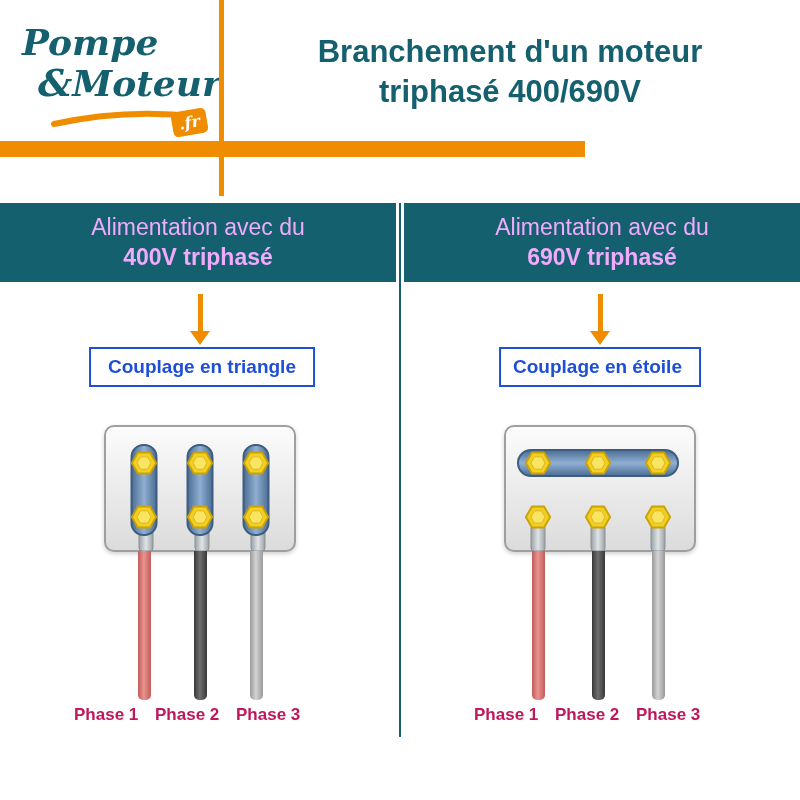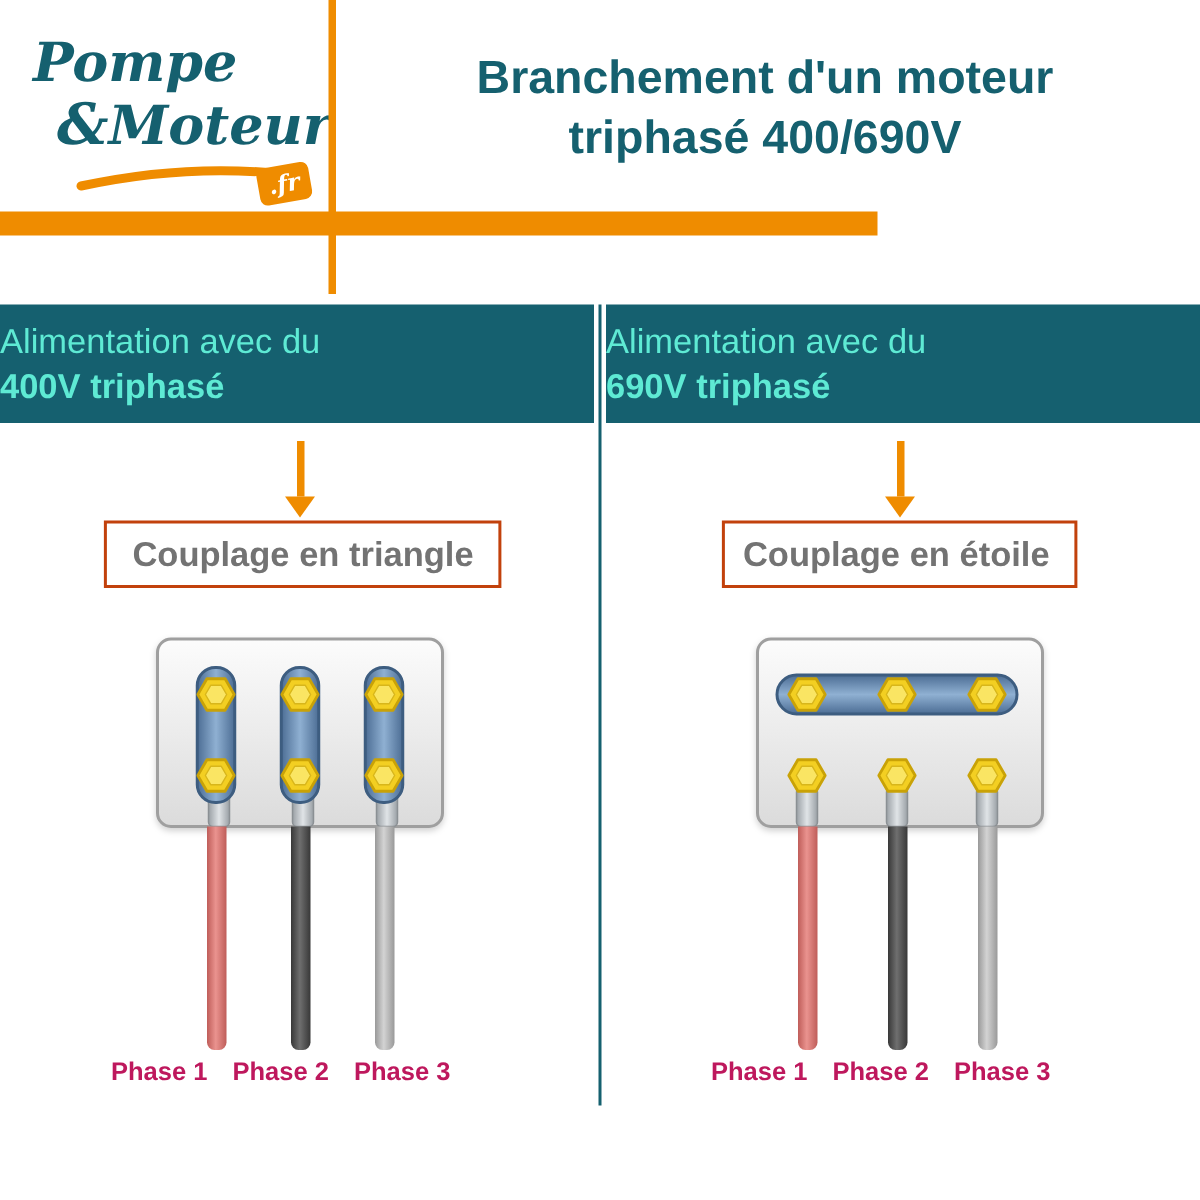--- a/index.html
+++ b/index.html
@@ -12,36 +12,36 @@
   .logo-pompe { font-family:"DejaVu Serif", serif; font-style:italic; font-weight:700; font-size:36px; line-height:1; }
   .logo-row2 { font-family:"DejaVu Serif", serif; font-style:italic; font-weight:700; font-size:36px; line-height:1; margin:4px 2px 0 16px; }
   .logo-amp { font-size:38px; }
   .logo-swoosh { position:absolute; left:26px; top:84px; }
   .logo-fr { position:absolute; left:150px; top:86px; background:#ef8c00; color:#fff; font-family:"DejaVu Serif", serif; font-style:italic; font-weight:700; font-size:16px; padding:3px 7px; border-radius:5px; transform:rotate(-10deg); }
   .v-divider { position:absolute; left:219px; top:0; width:5px; height:196px; background:#ef8c00; }
   .title { position:absolute; left:228px; top:32px; width:564px; text-align:center; color:#15606f; font-size:31px; font-weight:700; line-height:1.3; }
   .orange-bar { position:absolute; left:0; top:141px; width:585px; height:16px; background:#ef8c00; }
 
   
-  .col-header { position:absolute; top:203px; width:396px; height:79px; background:#15606f; color:#5eead4; display:flex; flex-direction:column; justify-content:center; gap:3px; }
+  .col-header { position:absolute; top:203px; width:396px; height:79px; background:#15606f; color:#f0abfc; text-align:center; display:flex; flex-direction:column; justify-content:center; gap:3px; }
   .col-header.left { left:0; }
   .col-header.right { left:404px; }
   .ch-line1 { font-size:23px; font-weight:400; }
   .ch-line2 { font-size:23px; font-weight:700; }
   .center-line { position:absolute; left:399px; top:203px; width:2px; height:534px; background:#15606f; }
 
   
   .arrow { position:absolute; top:294px; width:24px; display:flex; flex-direction:column; align-items:center; }
   .arrow.a-left { left:188px; }
   .arrow.a-right { left:588px; }
   .arrow-shaft { width:5px; height:37px; background:#ef8c00; }
   .arrow-head { width:0; height:0; border-left:10px solid transparent; border-right:10px solid transparent; border-top:14px solid #ef8c00; }
 
   
-  .coupling-box { position:absolute; top:347px; transform:translateX(-50%); border:2px solid #c2410c; background:#ffffff; color:#737373; font-size:23px; font-weight:700; padding:7px 17px; white-space:nowrap; }
+  .coupling-box { position:absolute; top:347px; transform:translateX(-50%); border:2px solid #1d4ed8; background:#ffffff; color:#1d4ed8; font-size:19px; font-weight:700; padding:7px 17px; white-space:nowrap; }
   .coupling-box.c-left { left:202px; }
   .coupling-box.c-right { left:600px;padding-left:12px; }
 
   
   .tblock { position:absolute; top:423px; filter:drop-shadow(0 2px 2px rgba(0,0,0,0.18)); }
   .tblock.t-left { left:102px; }
   .tblock.t-right { left:502px; }
 
   
   .wire { position:absolute; top:551px; width:13px; height:149px; border-radius:0 0 5px 5px; }

